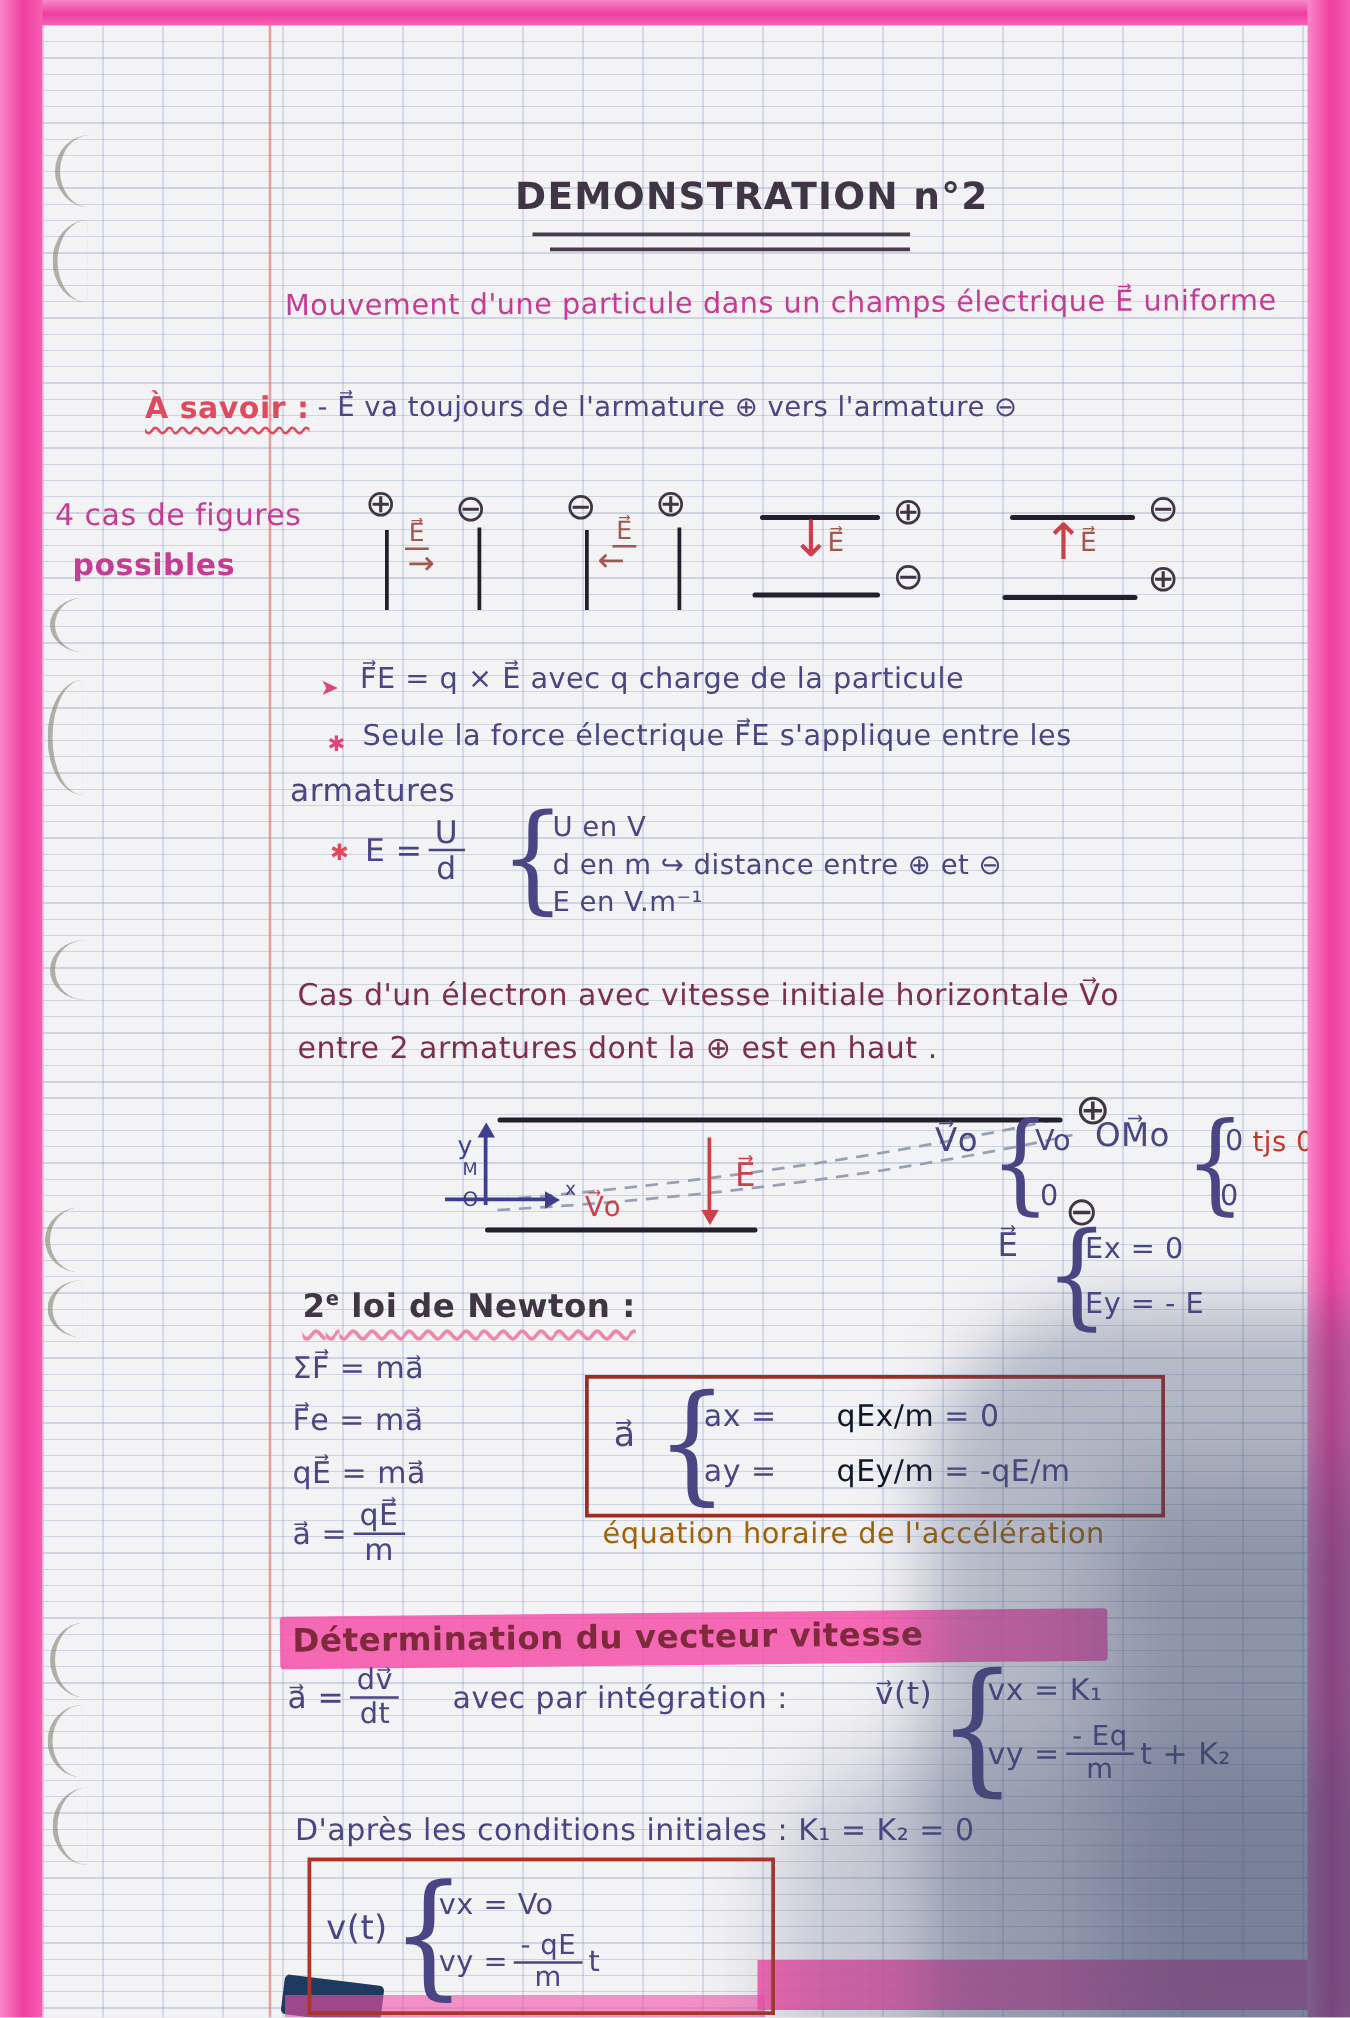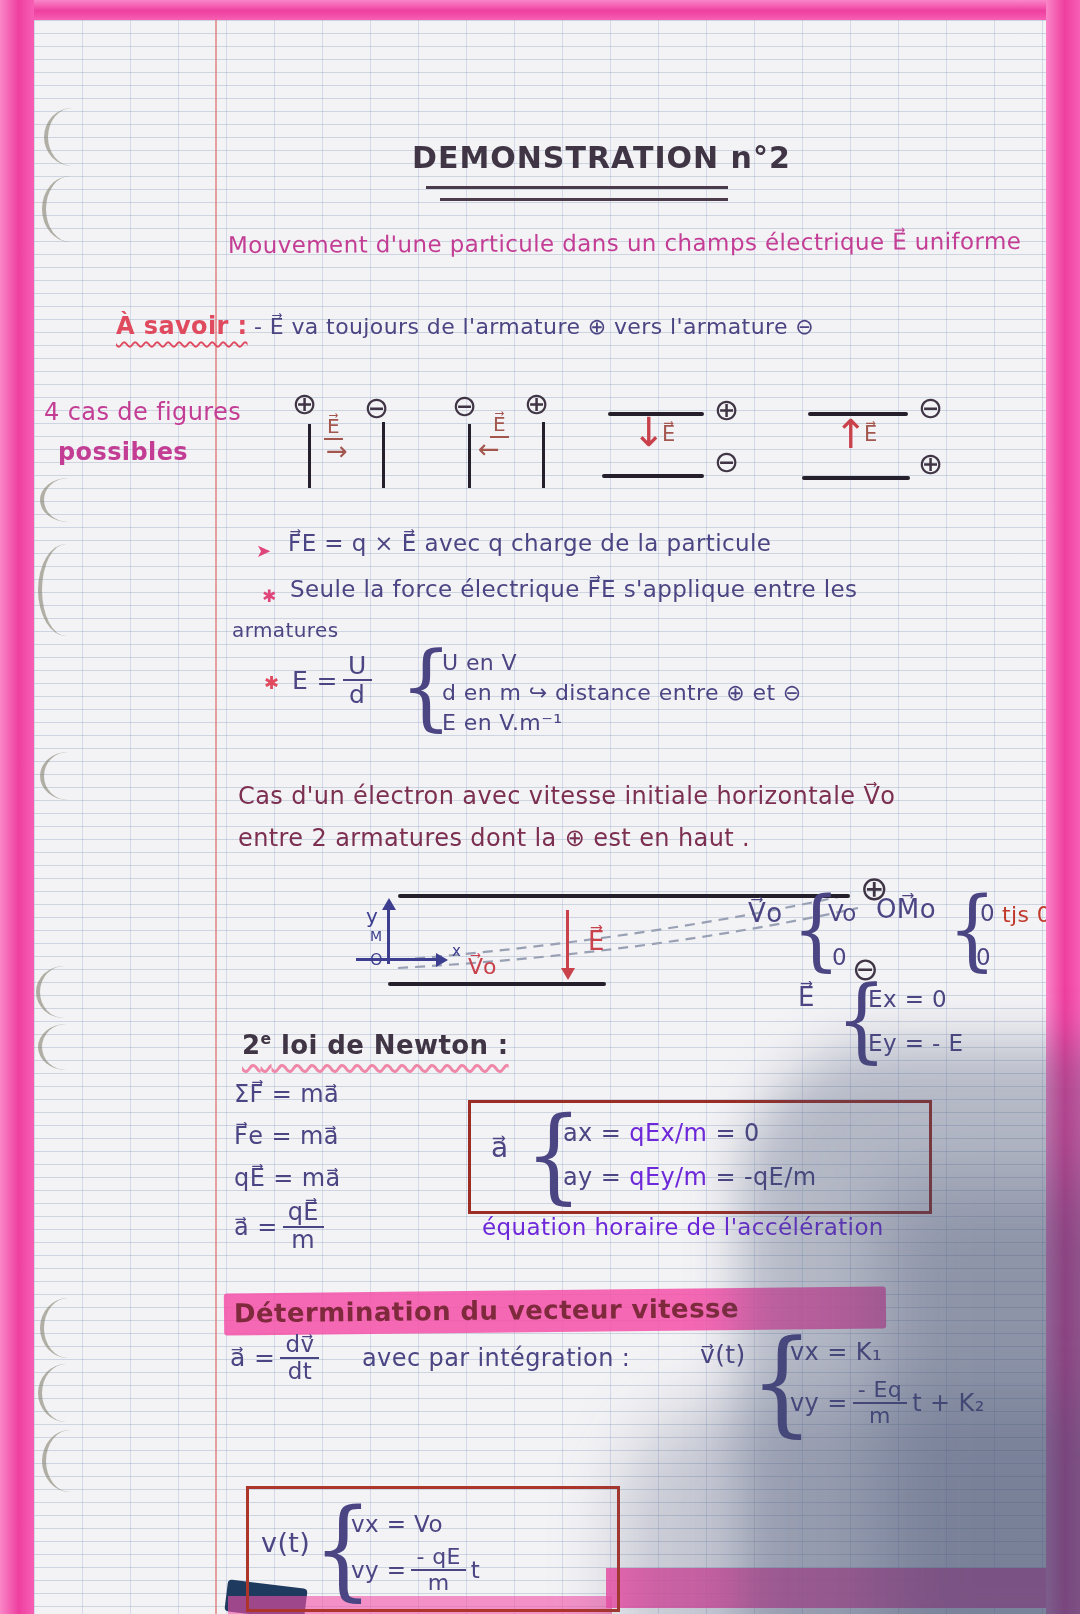--- a/index.html
+++ b/index.html
@@ -5,21 +5,21 @@
   html,body{margin:0;padding:0;background:#e9e7ec;}
   .page{position:relative;width:1080px;height:1614px;overflow:hidden;background:#f3f2f5;
         font-family:"DejaVu Sans",sans-serif;}
   .abs{position:absolute;}
   .hw{letter-spacing:.4px;white-space:nowrap;}
   .ink-dark{color:#3f3544;}
   .ink-purple{color:#4b4583;}
   .ink-pink{color:#c33d95;}
   .ink-red{color:#e04a5e;}
   .ink-maroon{color:#7c2f50;}
-  .ink-teal{color:#6d28d9;}
+  .ink-teal{color:#0f172a;margin-left:40px;}
   .ink-redbrown{color:#a3564e;}
   .ink-fieldred{color:#c8414b;}
   .grid{left:34px;top:20px;width:1012px;height:1594px;
     background-image:
       repeating-linear-gradient(to bottom, rgba(118,144,178,.30) 0 1px, transparent 1px 13px),
       repeating-linear-gradient(to right, rgba(122,148,196,.26) 0 1px, transparent 1px 48px);}
   .margin-line{left:215px;top:20px;width:2px;height:1594px;background:rgba(224,112,112,.65);}
   .tape{background:linear-gradient(to bottom,#fa86c8 0%,#ee3f9f 55%,#f75fb4 100%);z-index:10;}
   .tape-v{background:linear-gradient(to right,#fa86c8 0%,#ee3f9f 55%,#f75fb4 100%);z-index:10;}
   .plate-v{width:3px;background:#241f2a;}
@@ -103,21 +103,21 @@
     <span class="abs ink-fieldred" style="left:44px;top:28px;font-size:40px;line-height:1">↑</span>
     <span class="abs ink-redbrown" style="left:74px;top:36px;font-size:21px">E⃗</span>
     <div class="abs plate-h" style="left:12px;top:90px;width:108px"></div>
     <span class="abs ink-dark" style="left:128px;top:60px;font-size:30px">⊕</span>
   </div>
 
   <span class="abs" style="left:256px;top:540px;font-size:18px;color:#e0457a">➤</span>
   <div class="abs hw ink-purple" style="left:288px;top:530px;font-size:23px">F⃗E = q × E⃗  avec q charge de la particule</div>
   <span class="abs" style="left:262px;top:586px;font-size:17px;color:#e0457a">✱</span>
   <div class="abs hw ink-purple" style="left:290px;top:576px;font-size:23px">Seule la force électrique F⃗E s'applique entre les</div>
-  <div class="abs hw ink-purple" style="left:232px;top:618px;font-size:20px">armatures</div>
+  <div class="abs hw ink-purple" style="left:232px;top:618px;font-size:25px">armatures</div>
 
   <span class="abs ink-red" style="left:264px;top:672px;font-size:18px">✱</span>
   <div class="abs row ink-purple hw" style="left:292px;top:652px;font-size:25px">
     <span>E =</span>
     <span class="frac">
       <span class="num">U</span>
       <span>d</span>
     </span>
   </div>
   <span class="abs brace ink-purple" style="left:400px;top:640px;font-size:82px">{</span>
@@ -191,21 +191,21 @@
       <span class="ink-purple">ax =</span>&nbsp;
       <span class="ink-teal">qEx/m</span>&nbsp;
       <span class="ink-purple">= 0</span>
     </div>
     <div class="abs row hw" style="left:92px;top:60px;font-size:24px">
       <span class="ink-purple">ay =</span>&nbsp;
       <span class="ink-teal">qEy/m</span>&nbsp;
       <span class="ink-purple">= -qE/m</span>
     </div>
   </div>
-  <div class="abs hw" style="left:482px;top:1214px;font-size:23px;color:#6d28d9">équation horaire de l'accélération</div>
+  <div class="abs hw" style="left:482px;top:1214px;font-size:23px;color:#a16207">équation horaire de l'accélération</div>
 
   <div class="abs hl" style="left:224px;top:1290px;width:662px;height:42px;transform:rotate(-.6deg)">
     <span class="abs hw" style="left:10px;top:5px;font-size:26px;font-weight:600;color:#7e2a3c">Détermination du vecteur vitesse</span>
   </div>
 
   <div class="abs row hw ink-purple" style="left:230px;top:1332px;font-size:25px">
     <span>a⃗ =</span>
     <span class="frac" style="font-size:23px">
       <span class="num">dv⃗</span>
       <span>dt</span>
@@ -216,20 +216,21 @@
   <span class="abs brace ink-purple" style="left:750px;top:1324px;font-size:100px">{</span>
   <div class="abs hw ink-purple" style="left:790px;top:1338px;font-size:24px">vx = K₁</div>
   <div class="abs row hw ink-purple" style="left:790px;top:1378px;font-size:24px">
     <span>vy =</span>
     <span class="frac" style="font-size:22px">
       <span class="num">- Eq</span>
       <span>m</span>
     </span>
     <span>t + K₂</span>
   </div>
+  <div class="abs hw ink-purple" style="left:236px;top:1450px;font-size:24px">D'après les conditions initiales : K₁ = K₂ = 0</div>
 
   <div class="abs" style="left:226px;top:1584px;width:80px;height:32px;background:#1e3a5f;border-radius:4px;transform:rotate(7deg)"></div>
   <div class="abs" style="left:606px;top:1568px;width:474px;height:40px;background:rgba(244,80,168,.85)"></div>
   <div class="abs" style="left:228px;top:1596px;width:384px;height:18px;background:rgba(244,80,168,.6)"></div>
 
   <div class="abs" style="left:246px;top:1486px;width:368px;height:120px;border:3px solid #ad352a">
     <span class="abs hw ink-purple" style="left:12px;top:38px;font-size:27px">v(t)</span>
     <span class="abs brace ink-purple" style="left:64px;top:6px;font-size:94px">{</span>
     <div class="abs hw ink-purple" style="left:102px;top:22px;font-size:23px">vx = Vo</div>
     <div class="abs row hw ink-purple" style="left:102px;top:56px;font-size:23px">

